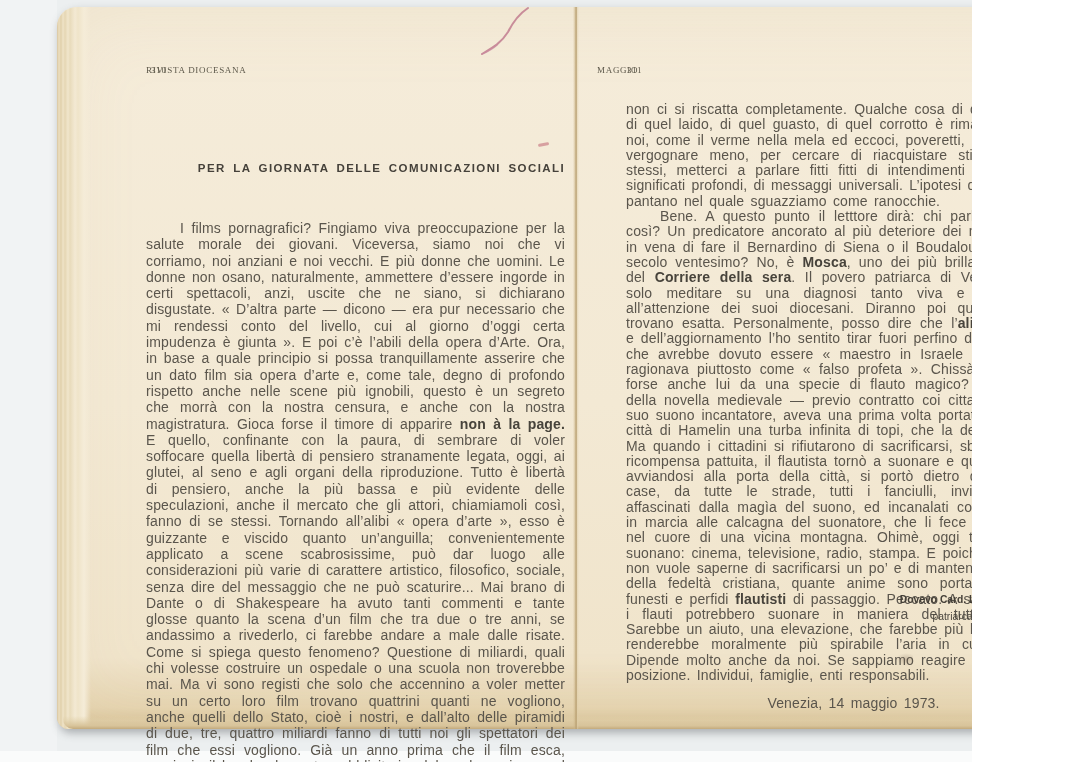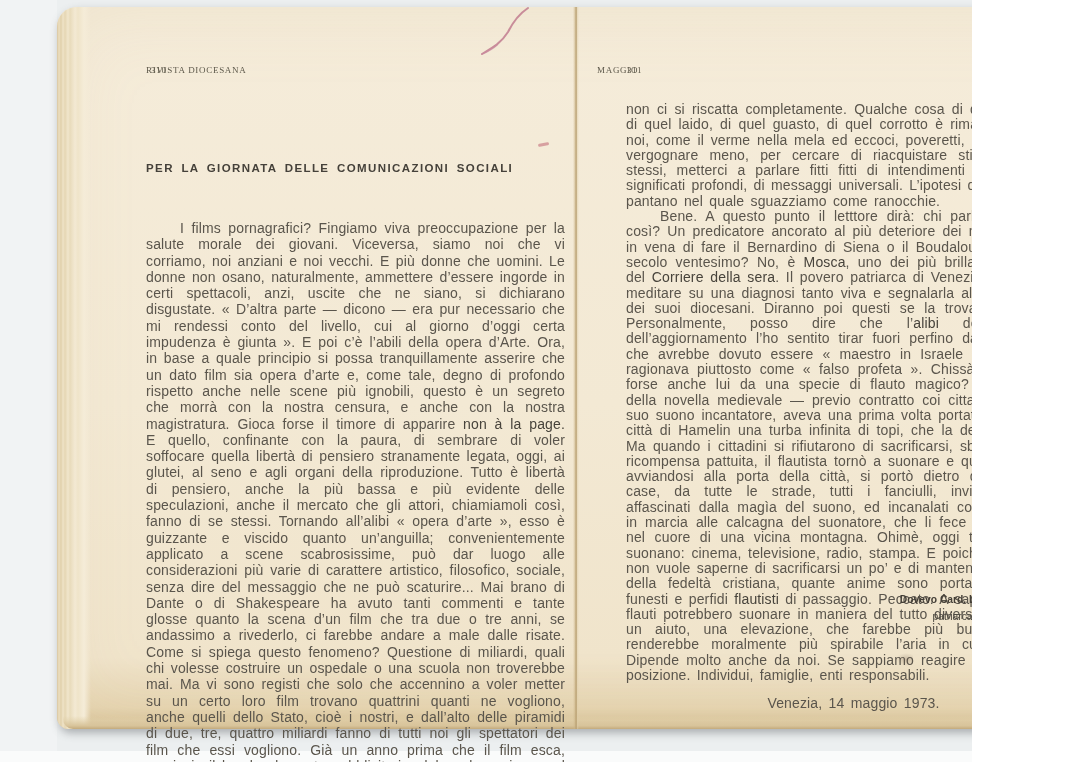--- a/index.html
+++ b/index.html
@@ -31,33 +31,33 @@
     background:linear-gradient(90deg,rgba(210,190,150,0) 0%,rgba(203,180,135,.65) 35%,#b29868 52%,rgba(222,205,168,.55) 70%,rgba(230,216,180,0) 100%);
   }
   .pnum,.runhead{
     position:absolute; font-family:"Liberation Serif", serif;
     font-size:9px; color:#5d584a; letter-spacing:.7px;
   }
   .runhead{width:389px;}
   .r-align{text-align:left;}
   .title{
     position:absolute; left:146px; top:161px; width:419px; margin:0;
-    text-align:left; font-size:11.5px; line-height:14px; font-weight:bold;
+    text-align:right; font-size:11.5px; line-height:14px; font-weight:bold;
     letter-spacing:1.4px; word-spacing:3px; color:#45413a;
   }
   .body{
     position:absolute; width:419px; font-size:14px; color:#5a554c;
     text-align:justify; letter-spacing:.15px; word-spacing:2.2px;
   }
   .body p{margin:0;}
   .left-body{left:146px; top:206px; line-height:16.3px; text-indent:34px; text-align-last:justify;}
   .right-body{left:626px; top:102px; line-height:15.3px;}
   .right-body .ind{text-indent:34px;}
   .right-body .dateline{text-indent:36px; margin-top:13px; text-align:center;}
-  .bold{font-weight:normal; color:#47433b;}
+  .bold{font-weight:bold; color:#47433b;}
   .signature{
     position:absolute; left:860px; top:592px; width:185px;
     text-align:center; font-size:10.3px; line-height:16.5px; color:#4a463e;
   }
   .sig-name{font-weight:bold; color:#443f37;}
   .pen-squiggle{position:absolute; left:468px; top:2px;}
   .pen-dash{
     position:absolute; left:538px; top:143px; width:11px; height:2.5px;
     background:#cf8d92; border-radius:2px; transform:rotate(-10deg); opacity:.8;
   }

